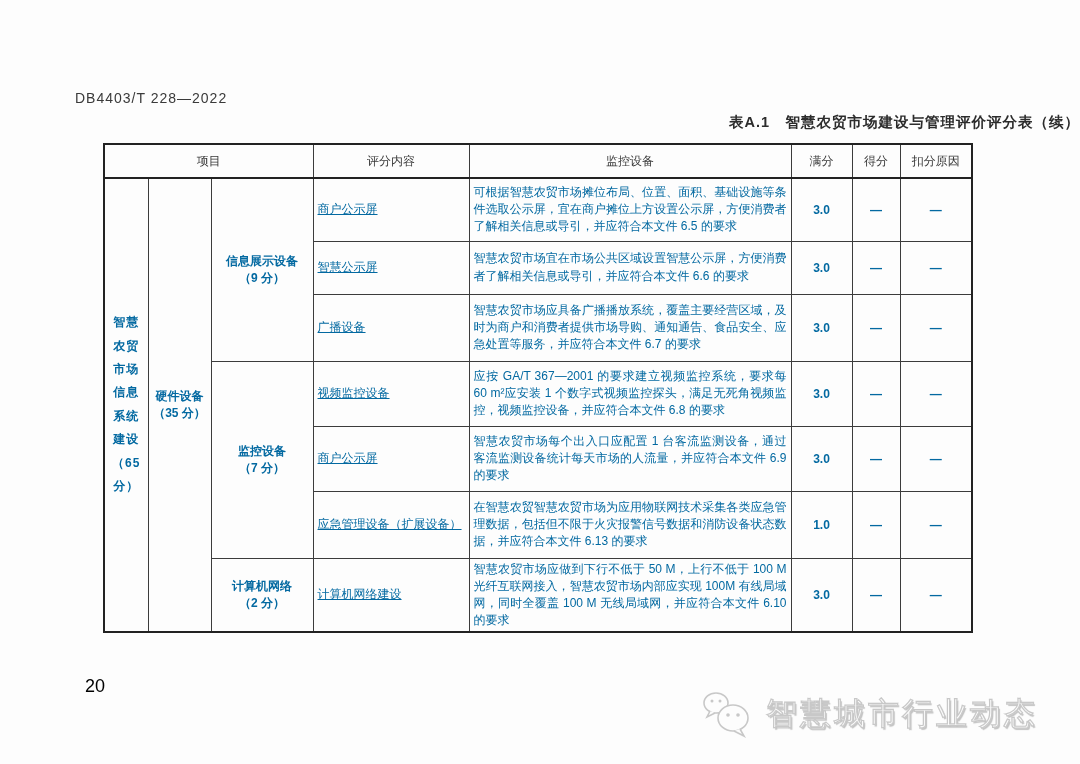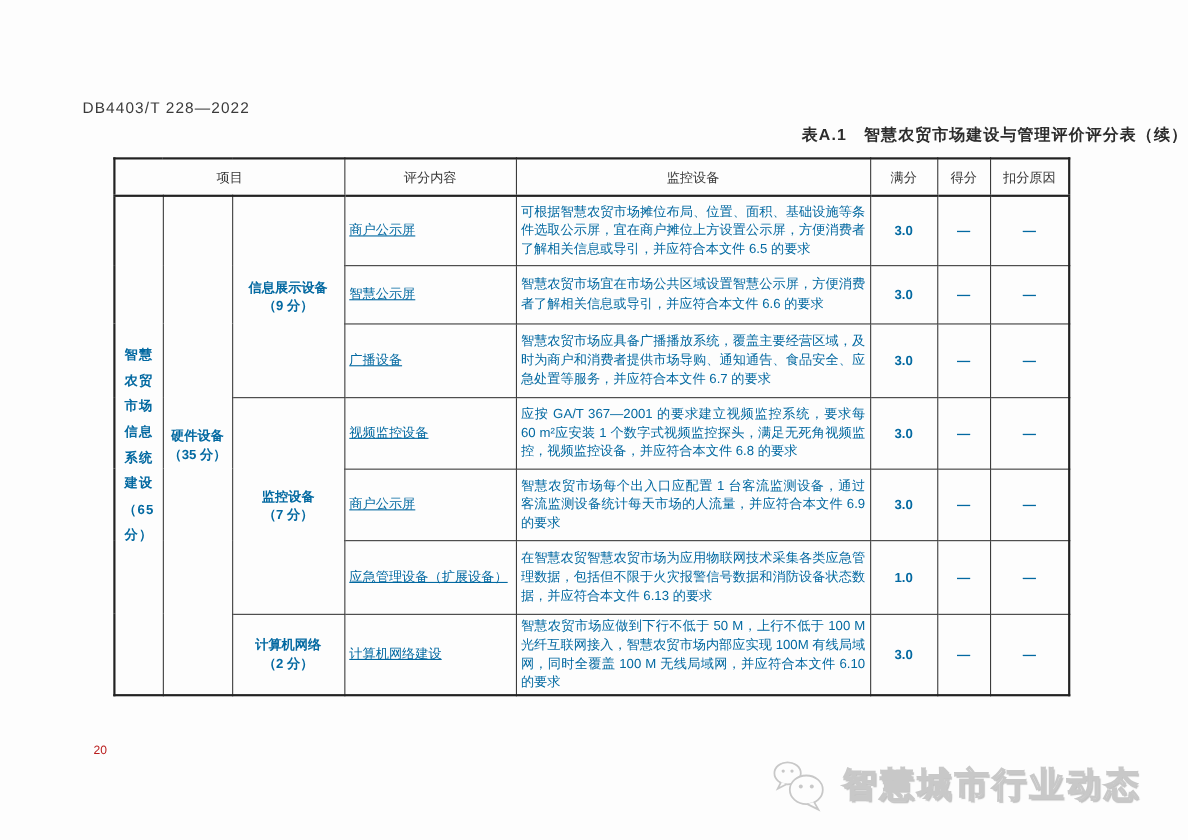--- a/index.html
+++ b/index.html
@@ -36,28 +36,28 @@
   .standard-cell{
     text-align:justify;padding:4px 9px;line-height:1.42;color:#424242;
   }
   .content-cell{padding:2px 6px;}
   .dash{color:#6f6f6f;}
   .cat-cell{line-height:1.95;letter-spacing:1px;}
   tr.r1{height:63px;} tr.r2{height:53px;} tr.r3{height:67px;}
   tr.r4{height:65px;} tr.r5{height:65px;} tr.r6{height:67px;}
   tr.r7{height:63px;}
   .page-number{
-    position:absolute;left:85px;top:676px;font-size:11px;color:#b91c1c;
+    position:absolute;left:85px;top:676px;font-size:18px;color:#000000;
   }
   .watermark{
     position:absolute;right:42px;top:690px;display:flex;align-items:center;
     gap:10px;
   }
   .watermark-text{
-    font-size:31px;font-weight:bold;letter-spacing:3px;
+    font-size:31px;font-weight:normal;letter-spacing:3px;
     color:#fbfbfb;
     -webkit-text-stroke:1.2px #c8c8c8;
     text-shadow:1.5px 1.5px 1px #c2c2c2;
     white-space:nowrap;
   }
   .wechat-icon{width:56px;height:48px;display:block;}
 </style>
 </head>
 <body>
 

